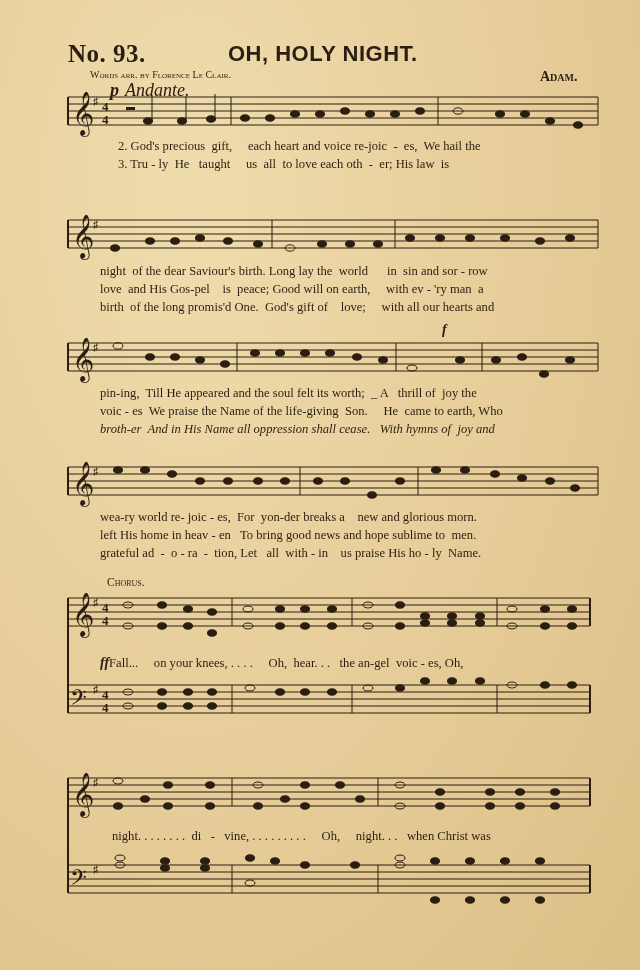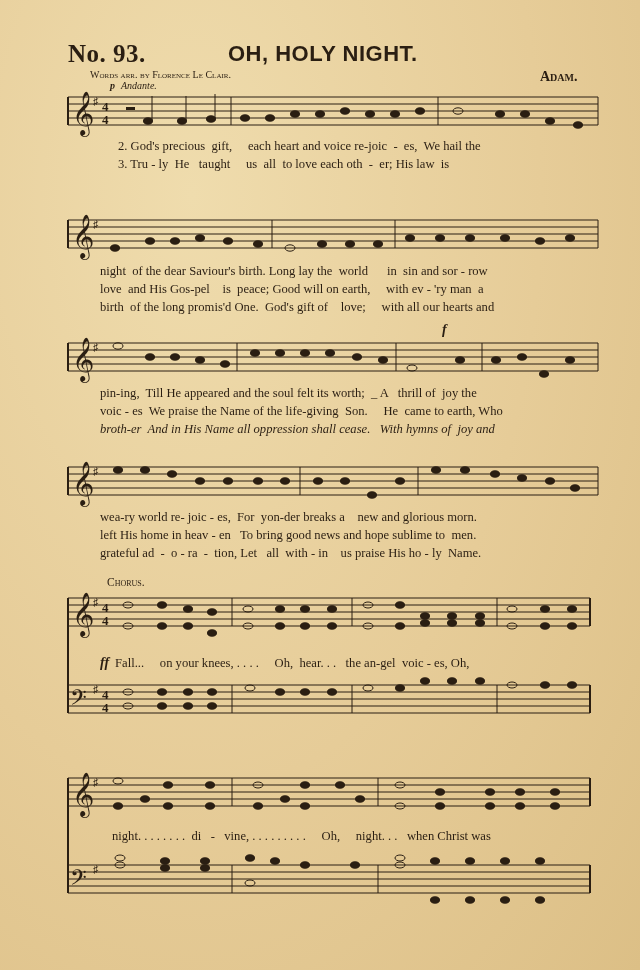--- a/index.html
+++ b/index.html
@@ -5,21 +5,21 @@
   html,body{margin:0;padding:0;}
   body{width:640px;height:970px;background:#e9d2a0;position:relative;overflow:hidden;
     font-family:"Liberation Serif","DejaVu Serif",serif;color:#2a1e12;}
   .page{position:absolute;inset:0;background:
      radial-gradient(ellipse at 30% 20%, #efdcad 0%, #e6cc98 55%, #dcbf86 100%); padding-left: 40px;}
   .abs{position:absolute;white-space:nowrap;}
   .num{left:68px;top:40px;font-size:25px;font-weight:bold;letter-spacing:0.5px;}
   .title{left:228px;top:41px;font-size:22px;font-weight:bold;font-family:"Liberation Sans","DejaVu Sans",sans-serif;letter-spacing:0.5px;}
   .credit{left:90px;top:69px;font-size:10px;font-variant:small-caps;font-family:Liberation Serif, serif;}
   .composer{left:540px;top:69px;font-size:14px;font-variant:small-caps;font-weight:bold;}
-  .tempo{left:110px;top:80px;font-size:10px;font-style:italic;}
+  .tempo{left:110px;top:80px;font-size:18px;font-style:italic;}
   .tempo b{font-weight:bold;margin-right:6px;}
   .lyr{font-size:12.6px;line-height:18px;}
   .chorus-lbl{left:107px;top:576px;font-size:11.5px;font-variant:small-caps;}
   .dyn{font-style:italic;font-weight:bold;font-size:14px;}
   svg{position:absolute;left:0;top:0;}
 </style>
 </head>
 <body>
 
 <div class="page">
@@ -336,19 +336,19 @@
     <div style="white-space:pre;font-style:italic;">broth-er  And in His Name all oppression shall cease.   With hymns of  joy and</div>
   </div>
   <div class="abs lyr" style="left:100px;top:508px;">
     <div style="white-space:pre;">wea-ry world re- joic - es,  For  yon-der breaks a    new and glorious morn.</div>
     <div style="white-space:pre;">left His home in heav - en   To bring good news and hope sublime to  men.</div>
     <div style="white-space:pre;">grateful ad  -  o - ra  -  tion, Let   all  with - in    us praise His ho - ly  Name.</div>
   </div>
 
   <div class="abs chorus-lbl">Chorus.</div>
   <div class="abs lyr" style="left:100px;top:654px;">
-    <span class="dyn" style="margin-right:6px;">ff</span><span style="white-space:pre;">Fall...     on your knees, . . . .     Oh,  hear. . .   the an-gel  voic - es, Oh,</span>
+    <span class="dyn" style="">ff</span><span style="white-space:pre;">Fall...     on your knees, . . . .     Oh,  hear. . .   the an-gel  voic - es, Oh,</span>
   </div>
   <div class="abs lyr" style="left:112px;top:827px;">
     <span style="white-space:pre;">night. . . . . . . .  di   -   vine, . . . . . . . . .     Oh,     night. . .   when Christ was</span>
   </div>
 
 </div>
 
 </body></html>

